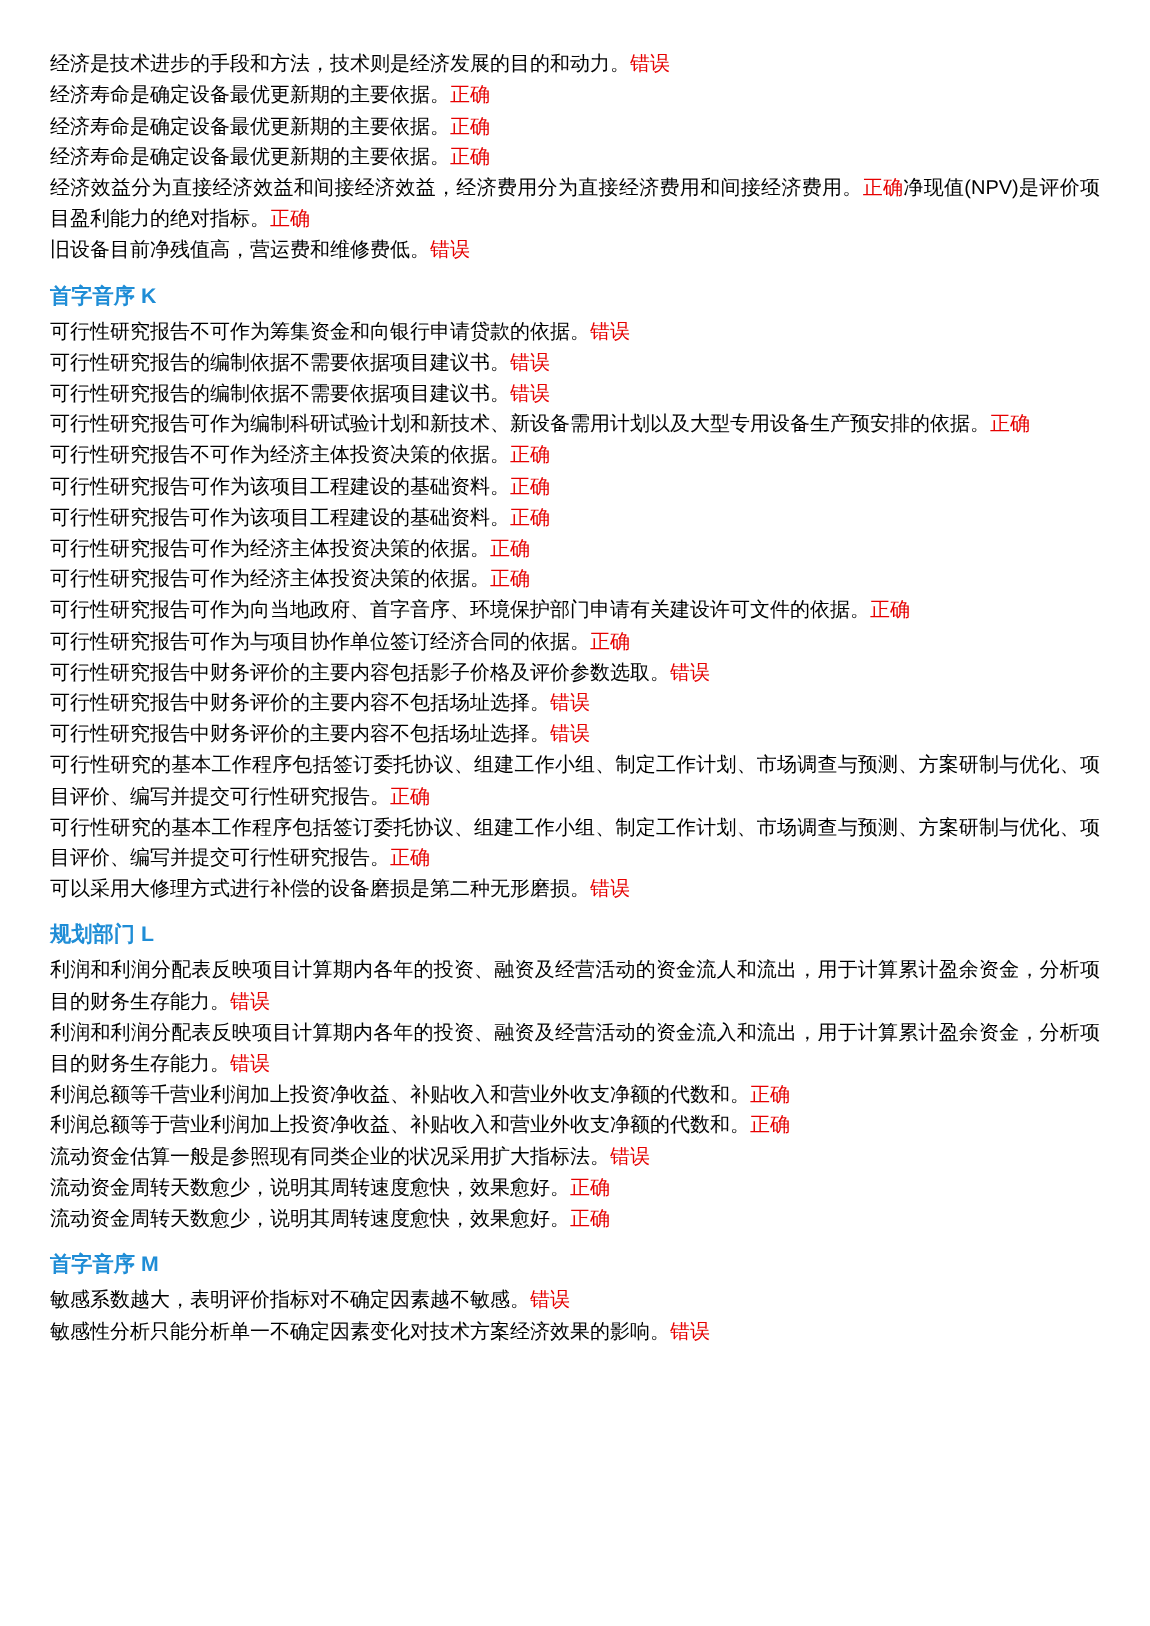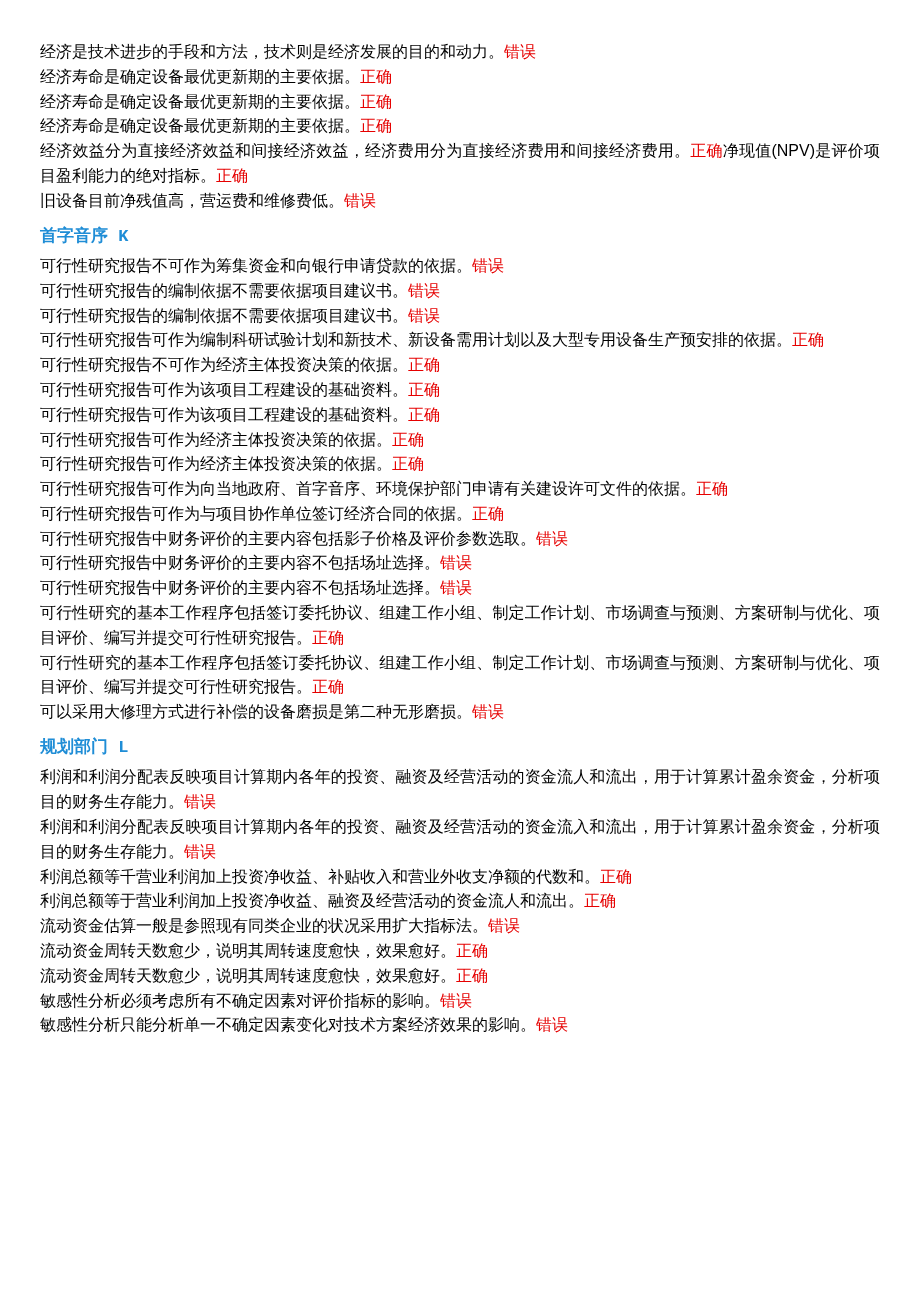--- a/index.html
+++ b/index.html
@@ -15,21 +15,21 @@
     color: #000000;
     padding: 40px 40px 40px 40px;
     box-sizing: border-box;
   }
   .section-heading {
     color: #1f8dd6;
     font-weight: bold;
     font-size: 17px;
     margin-top: 10px;
     margin-bottom: 4px;
-    font-family: Liberation Mono, monospace;
+    font-family: Liberation Sans, sans-serif;
   }
   .entry {
     margin: 0;
     text-align: justify;
     text-justify: inter-ideograph;
   }
   .answer-correct {
     color: #e60000;
   }
   .answer-wrong {
@@ -64,19 +64,20 @@
     <p class="entry"><span>可行性研究报告中财务评价的主要内容包括影子价格及评价参数选取。</span><span class="answer-wrong">错误</span></p>
     <p class="entry"><span>可行性研究报告中财务评价的主要内容不包括场址选择。</span><span class="answer-wrong">错误</span></p>
     <p class="entry"><span>可行性研究报告中财务评价的主要内容不包括场址选择。</span><span class="answer-wrong">错误</span></p>
     <p class="entry"><span>可行性研究的基本工作程序包括签订委托协议、组建工作小组、制定工作计划、市场调查与预测、方案研制与优化、项目评价、编写并提交可行性研究报告。</span><span class="answer-correct">正确</span></p>
     <p class="entry"><span>可行性研究的基本工作程序包括签订委托协议、组建工作小组、制定工作计划、市场调查与预测、方案研制与优化、项目评价、编写并提交可行性研究报告。</span><span class="answer-correct">正确</span></p>
     <p class="entry"><span>可以采用大修理方式进行补偿的设备磨损是第二种无形磨损。</span><span class="answer-wrong">错误</span></p>
     <div class="section-heading">规划部门 L</div>
     <p class="entry"><span>利润和利润分配表反映项目计算期内各年的投资、融资及经营活动的资金流人和流出，用于计算累计盈余资金，分析项目的财务生存能力。</span><span class="answer-wrong">错误</span></p>
     <p class="entry"><span>利润和利润分配表反映项目计算期内各年的投资、融资及经营活动的资金流入和流出，用于计算累计盈余资金，分析项目的财务生存能力。</span><span class="answer-wrong">错误</span></p>
     <p class="entry"><span>利润总额等千营业利润加上投资净收益、补贴收入和营业外收支净额的代数和。</span><span class="answer-correct">正确</span></p>
-    <p class="entry"><span>利润总额等于营业利润加上投资净收益、融资及经营活动的资金流人和流出。</span><span class="answer-correct">正确</span></p>
+    <p class="entry"><span>利润总额等于营业利润加上投资净收益、补贴收入和营业外收支净额的代数和。</span><span class="answer-correct">正确</span></p>
     <p class="entry"><span>流动资金估算一般是参照现有同类企业的状况采用扩大指标法。</span><span class="answer-wrong">错误</span></p>
     <p class="entry"><span>流动资金周转天数愈少，说明其周转速度愈快，效果愈好。</span><span class="answer-correct">正确</span></p>
     <p class="entry"><span>流动资金周转天数愈少，说明其周转速度愈快，效果愈好。</span><span class="answer-correct">正确</span></p>
-    <p class="entry"><span>敏感性分析必须考虑所有不确定因素对评价指标的影响。</span><span class="answer-wrong">错误</span></p>
+    <div class="section-heading">首字音序 M</div>
+    <p class="entry"><span>敏感系数越大，表明评价指标对不确定因素越不敏感。</span><span class="answer-wrong">错误</span></p>
     <p class="entry"><span>敏感性分析只能分析单一不确定因素变化对技术方案经济效果的影响。</span><span class="answer-wrong">错误</span></p>
   </div>
 
 </body></html>

